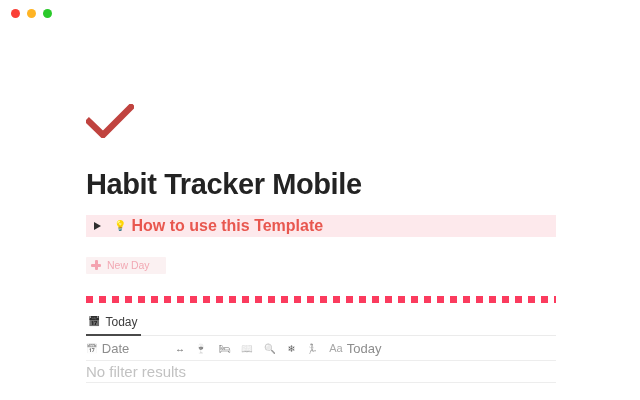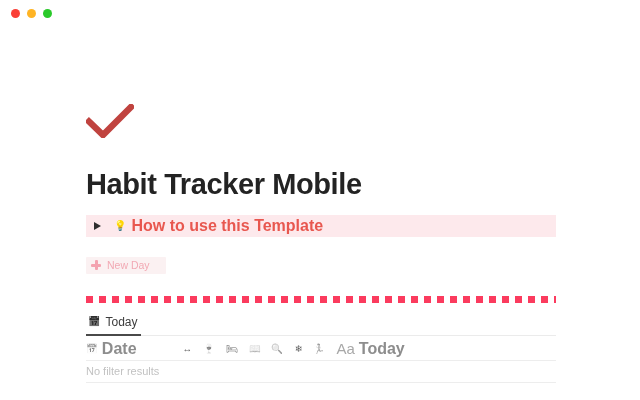--- a/index.html
+++ b/index.html
@@ -217,38 +217,37 @@
     margin-right: 11px;
     white-space: nowrap;
   }
   .prop:first-child { margin-right: 46px; }
   .prop-emoji {
     font-size: 9.5px;
     line-height: 1;
     filter: grayscale(100%) opacity(0.62);
   }
   .prop-glyph {
-    font-size: 15px;
+    font-size: 11px;
     line-height: 1;
     color: #a8a8a8;
   }
   .prop-text {
-    font-size: 16px;
+    font-size: 13px;
     color: #8d8d8d;
-    font-weight: bold;
   }
 
   .empty-row {
     display: flex;
     align-items: center;
     height: 21px;
     border-bottom: 1px solid #ededed;
   }
   .empty-text {
-    font-size: 11px;
+    font-size: 15px;
     color: #c2c2c2;
   }
 </style>
 </head>
 <body>
 
 <div class="window">
 
   <div class="titlebar">
     <span class="dot dot-close"></span>

